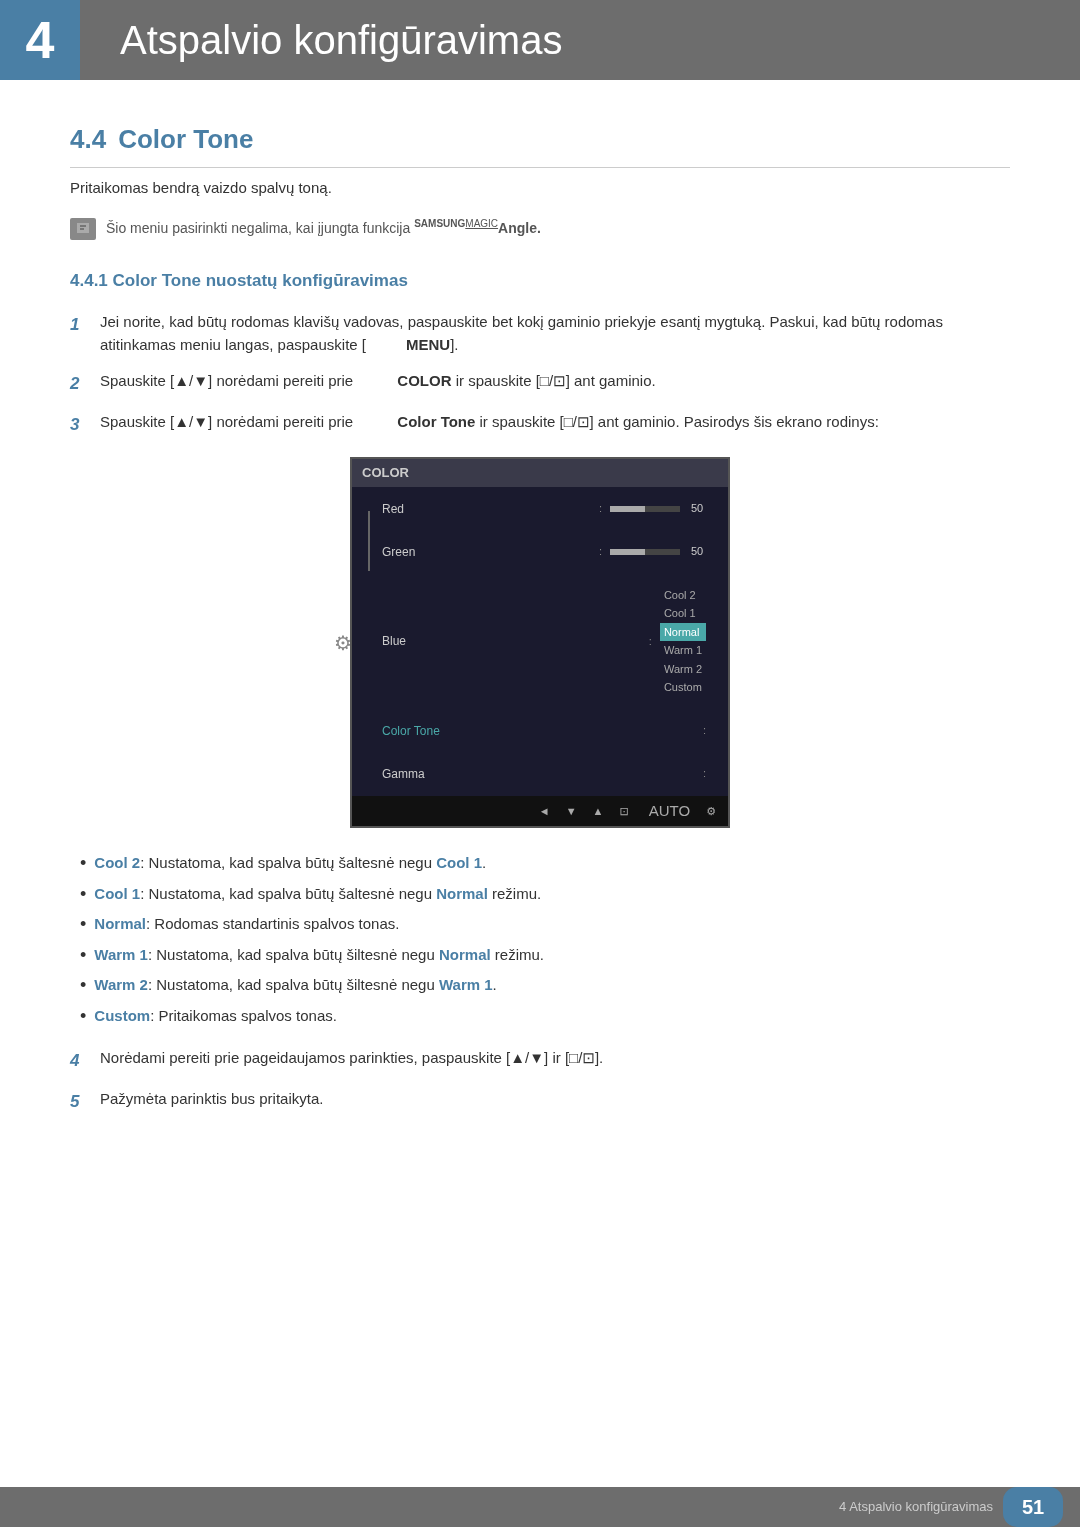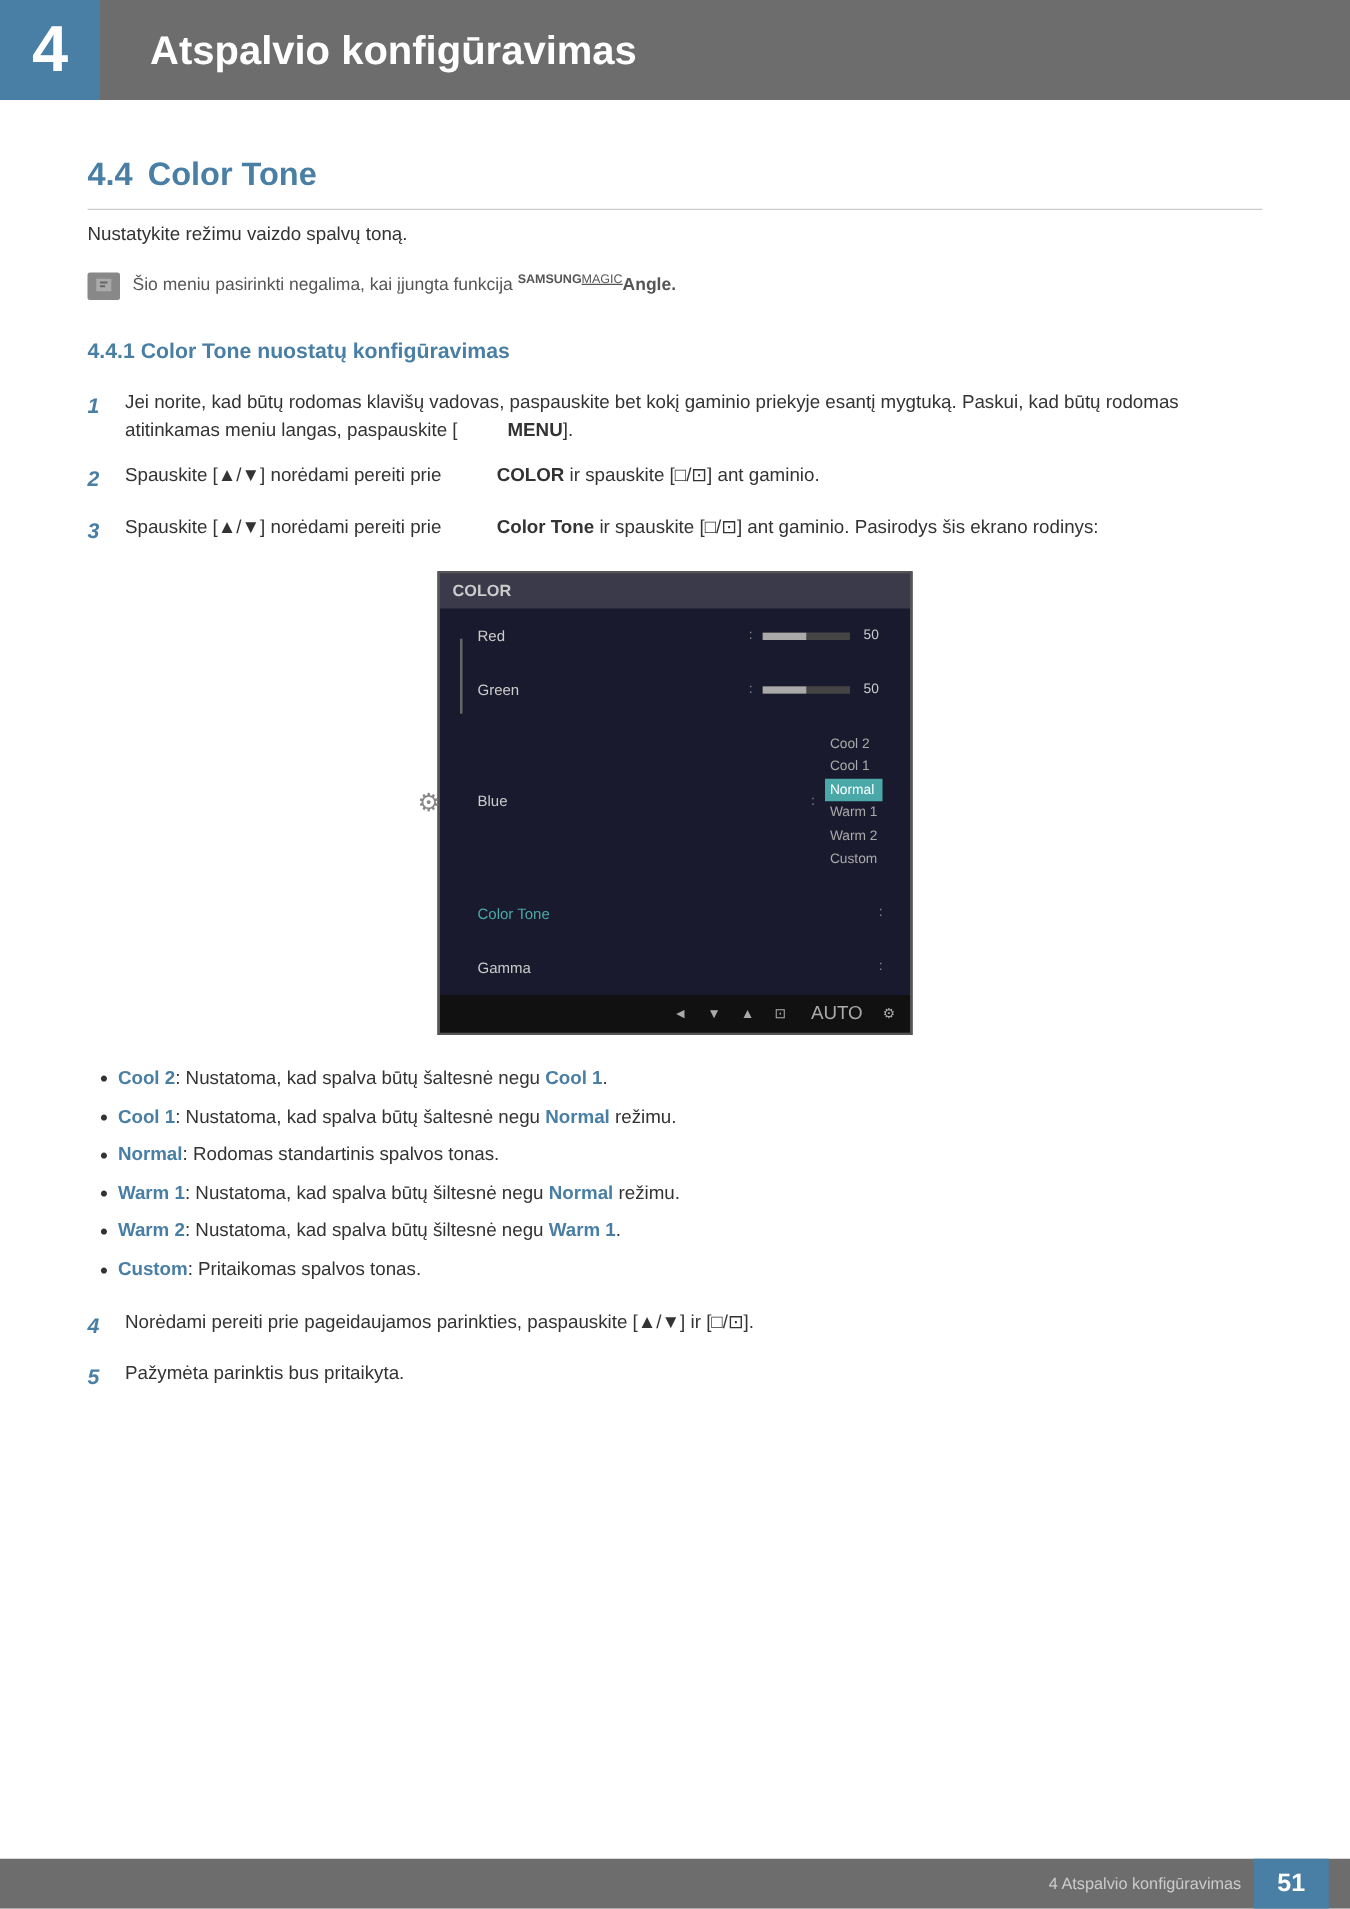--- a/index.html
+++ b/index.html
@@ -32,22 +32,22 @@
       height: 80px;
       display: flex;
       align-items: center;
       justify-content: center;
       position: absolute;
       left: 0;
       top: 0;
     }
     .header-title {
       color: #ffffff;
-      font-size: 32px;
-      font-weight: bold;
+      font-size: 40px;
+      font-weight: normal;
       margin-left: 100px;
     }
 
     
     .header-bar::before {
       content: '';
       position: absolute;
       top: 0;
       left: 0;
       width: 20px;
@@ -313,39 +313,40 @@
     .footer-page-box {
       background: #4a7fa5;
       color: #fff;
       font-size: 20px;
       font-weight: bold;
       width: 60px;
       height: 40px;
       display: flex;
       align-items: center;
       justify-content: center;
+      border-radius: 14px;
     }
   </style>
 </head>
 <body>
 
 <div class="header-bar">
   <div class="chapter-number-box">
     <span>4</span>
   </div>
   <span class="header-title">Atspalvio konfigūravimas</span>
 </div>
 
 <div class="content">
 
   <div class="section-title">
     <span class="section-number">4.4</span><span>Color Tone</span>
   </div>
 
-  <p class="description">Nustatykite režimu vaizdo spalvų toną.</p>
+  <p class="description">Pritaikomas bendrą vaizdo spalvų toną.</p>
 
   <div class="note-box">
     <div class="note-icon">
       <svg viewBox="0 0 16 16" fill="white">
         <path d="M2 2h12v10H2z" fill="#aaa"></path>
         <path d="M5 5h6M5 8h4" stroke="#666" stroke-width="1.5" fill="none"></path>
       </svg>
     </div>
     <span class="note-text">
       <span>Šio meniu pasirinkti negalima, kai įjungta funkcija</span> <span style="font-size:10px;vertical-align:super;font-weight:bold;">SAMSUNG</span><span style="font-size:10px;vertical-align:super;text-decoration:underline;">MAGIC</span><span style="font-weight:bold;">Angle.</span>

